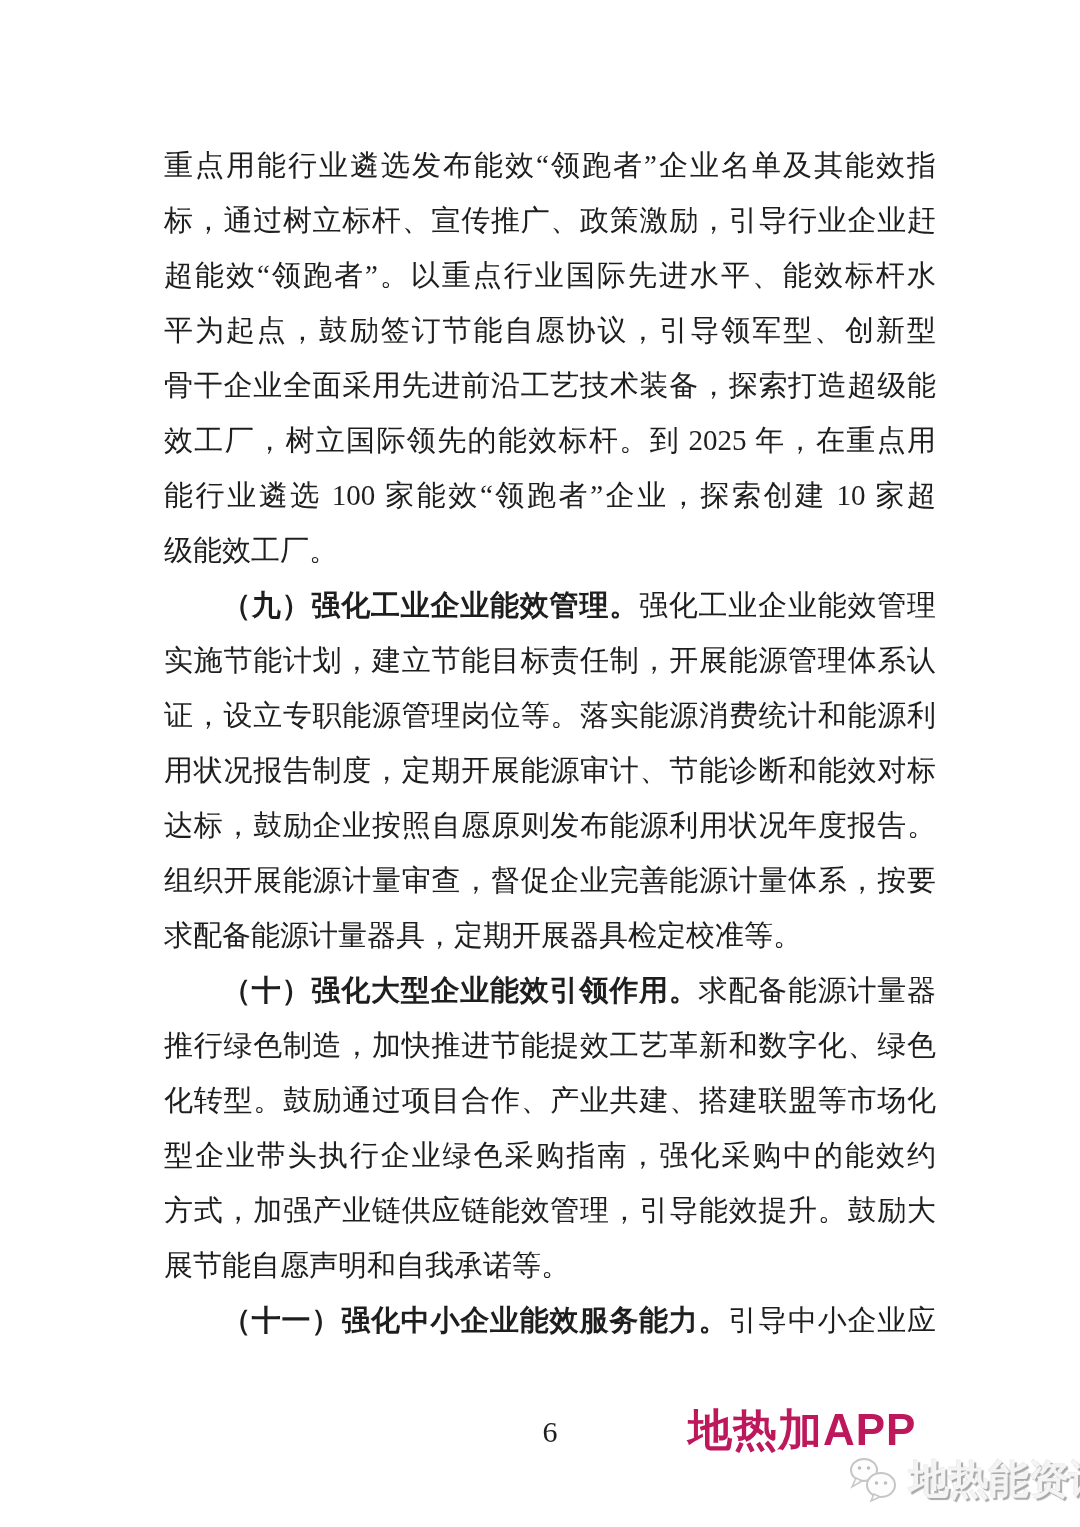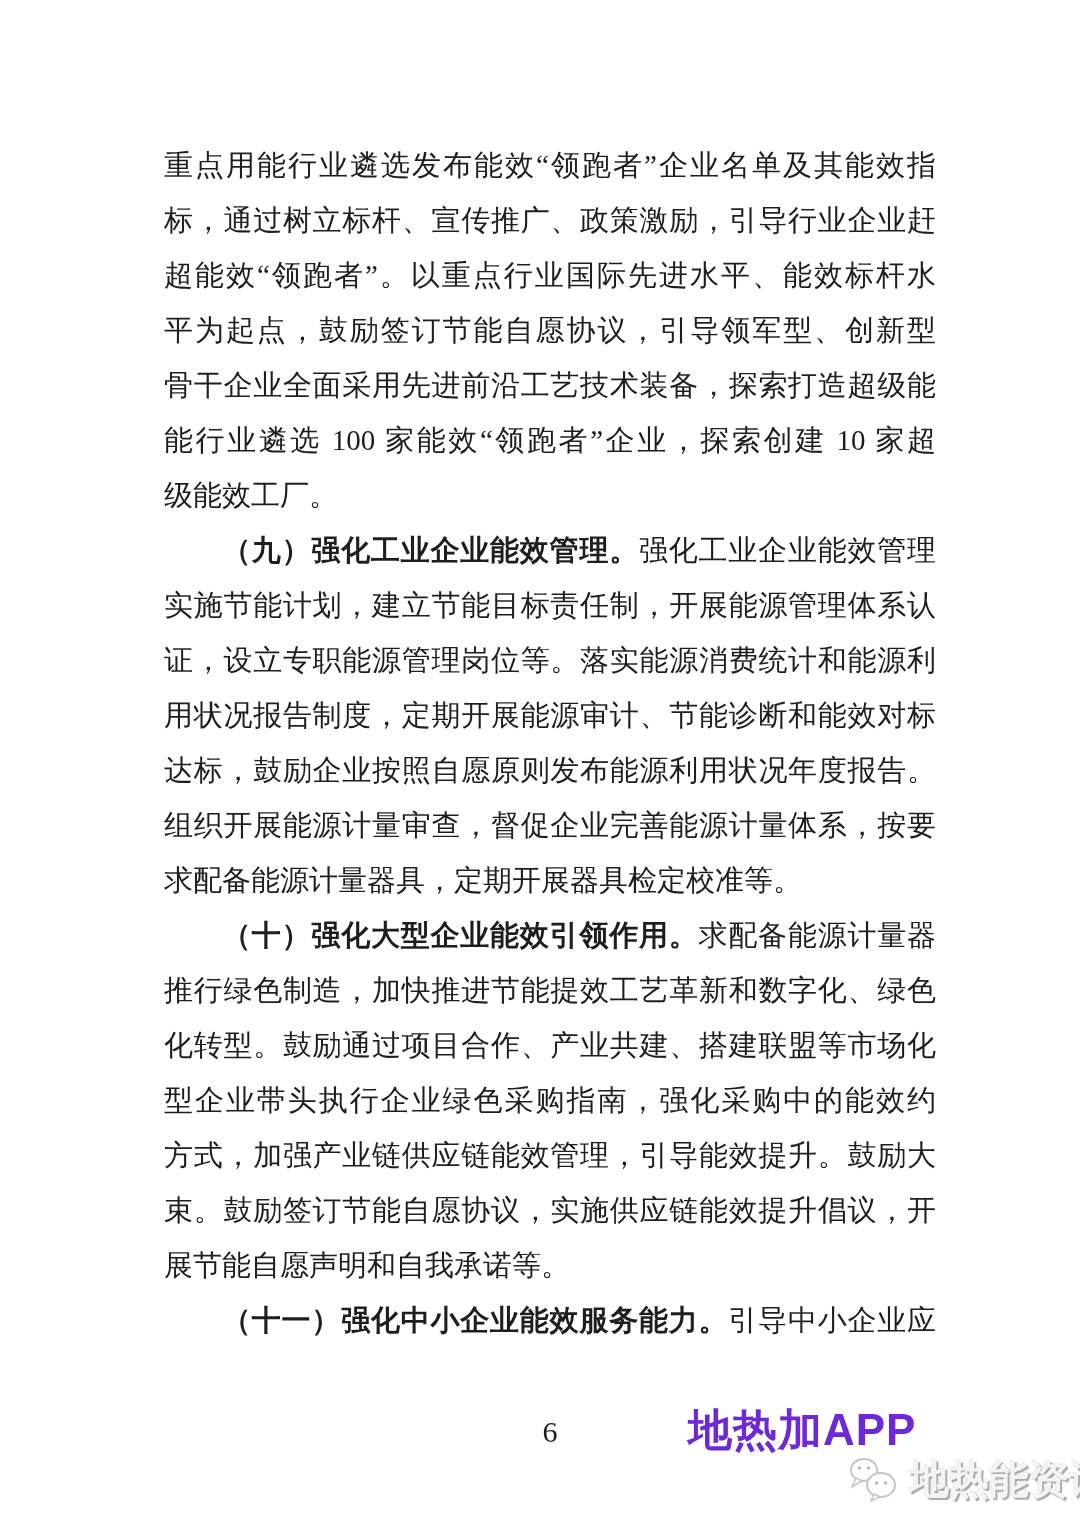--- a/index.html
+++ b/index.html
@@ -81,42 +81,42 @@
 <body>
 
 <div class="page">
 
   <div class="text-block" id="text-block">
       <div class="line"><span class="">重点用能行业遴选发布能效“领跑者”企业名单及其能效指</span></div>
       <div class="line"><span class="">标，通过树立标杆、宣传推广、政策激励，引导行业企业赶</span></div>
       <div class="line"><span class="">超能效“领跑者”。以重点行业国际先进水平、能效标杆水</span></div>
       <div class="line"><span class="">平为起点，鼓励签订节能自愿协议，引导领军型、创新型</span></div>
       <div class="line"><span class="">骨干企业全面采用先进前沿工艺技术装备，探索打造超级能</span></div>
+      <div class="line"><span class="">效工厂，树立国际领先的能效标杆。到 2025 年，在重点用</span></div>
       <div class="line"><span class="">能行业遴选 100 家能效“领跑者”企业，探索创建 10 家超</span></div>
       <div class="line para-end"><span class="">级能效工厂。</span></div>
       <div class="line indent"><span class="seg-bold">（九）强化工业企业能效管理。</span><span class="">强化工业企业能效管理</span></div>
       <div class="line"><span class="">实施节能计划，建立节能目标责任制，开展能源管理体系认</span></div>
       <div class="line"><span class="">证，设立专职能源管理岗位等。落实能源消费统计和能源利</span></div>
       <div class="line"><span class="">用状况报告制度，定期开展能源审计、节能诊断和能效对标</span></div>
       <div class="line"><span class="">达标，鼓励企业按照自愿原则发布能源利用状况年度报告。</span></div>
       <div class="line"><span class="">组织开展能源计量审查，督促企业完善能源计量体系，按要</span></div>
       <div class="line para-end"><span class="">求配备能源计量器具，定期开展器具检定校准等。</span></div>
       <div class="line indent"><span class="seg-bold">（十）强化大型企业能效引领作用。</span><span class="">求配备能源计量器具</span></div>
       <div class="line"><span class="">推行绿色制造，加快推进节能提效工艺革新和数字化、绿色</span></div>
       <div class="line"><span class="">化转型。鼓励通过项目合作、产业共建、搭建联盟等市场化</span></div>
       <div class="line"><span class="">型企业带头执行企业绿色采购指南，强化采购中的能效约</span></div>
       <div class="line"><span class="">方式，加强产业链供应链能效管理，引导能效提升。鼓励大</span></div>
-      <div class="line"><span class="">束。鼓励签订节能自愿协议，实施供应链能效提升倡议，开</span></div>
       <div class="line para-end"><span class="">展节能自愿声明和自我承诺等。</span></div>
       <div class="line indent"><span class="seg-bold">（十一）强化中小企业能效服务能力。</span><span class="">引导中小企业应</span></div>
     </div>
 
   <div class="page-number">6</div>
 
-  <div class="wm-app" style="color: #6d28d9;">地热加APP</div>
+  <div class="wm-app" style="color: #be185d;">地热加APP</div>
 
   <div class="wm-channel">
     <svg class="wechat-icon-svg" width="54" height="46" viewBox="0 0 54 46">
       <g fill="#fdfdfd" stroke="#c6c6c6" stroke-width="2">
         <ellipse cx="16" cy="13" rx="13" ry="11"></ellipse>
         <path d="M8 21 L4 30 L14 24 Z" stroke-width="1.5"></path>
         <ellipse cx="33" cy="28" rx="14" ry="12"></ellipse>
         <path d="M26 37 L23 44 L32 40 Z" stroke-width="1.5"></path>
       </g>
       <g fill="#bdbdbd" stroke="none">

